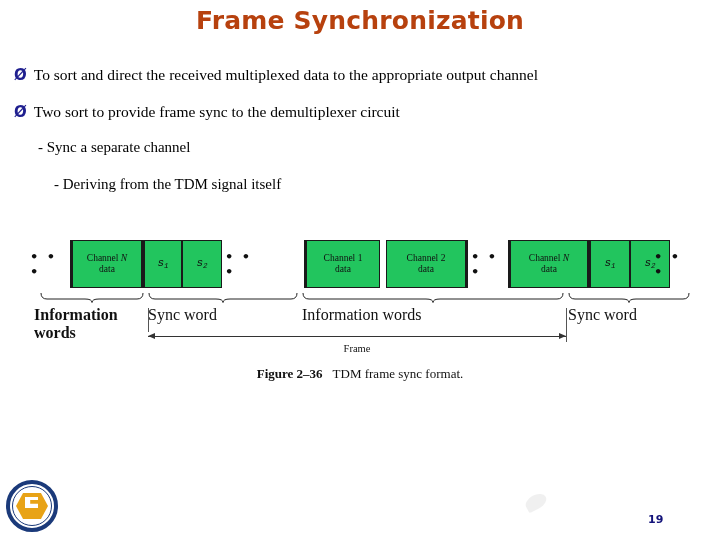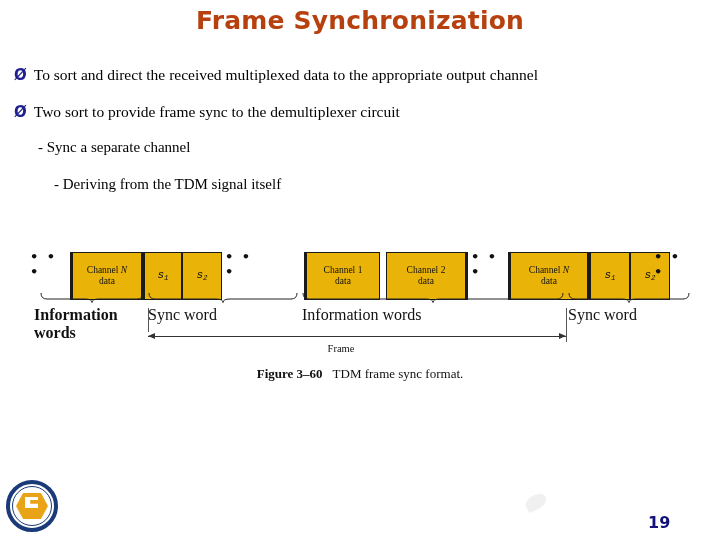--- a/index.html
+++ b/index.html
@@ -77,33 +77,33 @@
   
   #frame-row {
     position: absolute;
     left: 0;
     top: 18px;
     height: 48px;
     width: 660px;
   }
   .cell {
     position: absolute;
-    top: 12px;
+    top: 0;
     height: 48px;
     box-sizing: border-box;
     border: 1px solid #1a1a1a;
     display: flex;
     align-items: center;
     justify-content: center;
     text-align: center;
     font-family: "Liberation Serif", serif;
     font-size: 9.5px;
     line-height: 1.15;
     color: #111111;
-    background: #eab308;
+    background: #22c55e;
   }
   .cell.thick-left  { border-left-width: 3px; }
   .cell.thick-right { border-right-width: 3px; }
   .cell .lbl { display: block; }
   .cell .lbl em { font-style: italic; }
   .sym {
     font-family: Liberation Mono, monospace;
     font-style: italic;
     font-size: 11px;
   }
@@ -166,21 +166,21 @@
     position: absolute;
     top: 1px;
     width: 0; height: 0;
     border-top: 3.5px solid transparent;
     border-bottom: 3.5px solid transparent;
   }
   #frame-arrow .head.l { left: 0; border-right: 7px solid #333333; }
   #frame-arrow .head.r { right: 0; border-left: 7px solid #333333; }
   #frame-label {
     position: absolute;
-    left: 102px;
+    left: 118px;
     top: 121px;
     width: 418px;
     text-align: center;
     font-family: "Liberation Serif", serif;
     font-size: 10.5px;
     color: #111111;
   }
 
   #figure-caption {
     position: absolute;
@@ -233,21 +233,21 @@
     width: 13px; height: 11px;
     background: #ffffff;
     clip-path: polygon(0% 0%, 100% 0%, 100% 28%, 40% 28%, 40% 62%, 100% 62%, 100% 100%, 0% 100%);
   }
 
   #page-number {
     position: absolute;
     left: 648px;
     top: 513px;
     font-family: "DejaVu Sans", sans-serif;
-    font-size: 16px;
+    font-size: 11px;
     font-weight: 700;
     color: #13137a;
   }
 
   #watermark-smudge {
     position: absolute;
     left: 525px;
     top: 495px;
     width: 22px;
     height: 14px;
@@ -343,21 +343,21 @@
   <div class="vtick" style="left:536px; top:86px; height:34px;"></div>
 
   <div id="frame-arrow">
     <div class="shaft"></div>
     <div class="head l"></div>
     <div class="head r"></div>
   </div>
   <div id="frame-label">Frame</div>
 
   <div id="figure-caption">
-    <span class="capnum">Figure 3–60</span><span class="captext">TDM frame sync format.</span>
+    <span class="capnum">Figure 2–36</span><span class="captext">TDM frame sync format.</span>
   </div>
 </div>
 
 <div id="logo">
   <div class="ring-outer"></div>
   <div class="ring-inner"></div>
   <div class="hex"></div>
   <div class="hex-mark"></div>
 </div>
 

